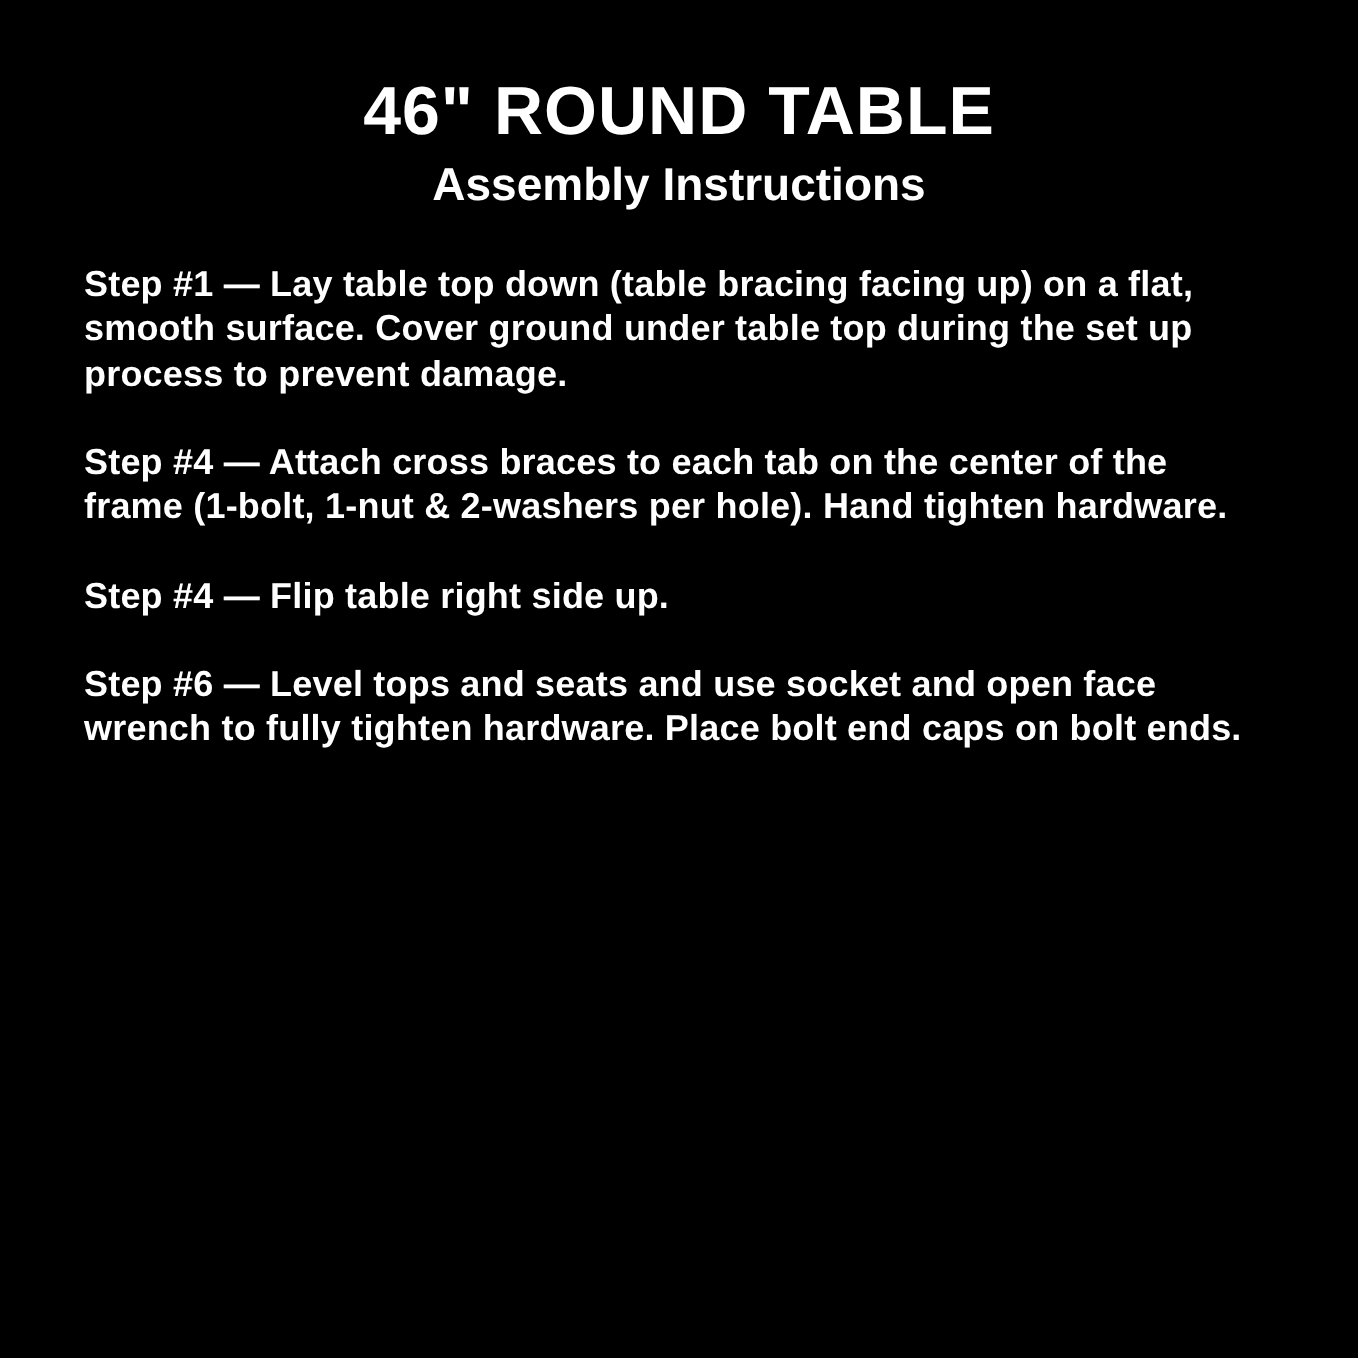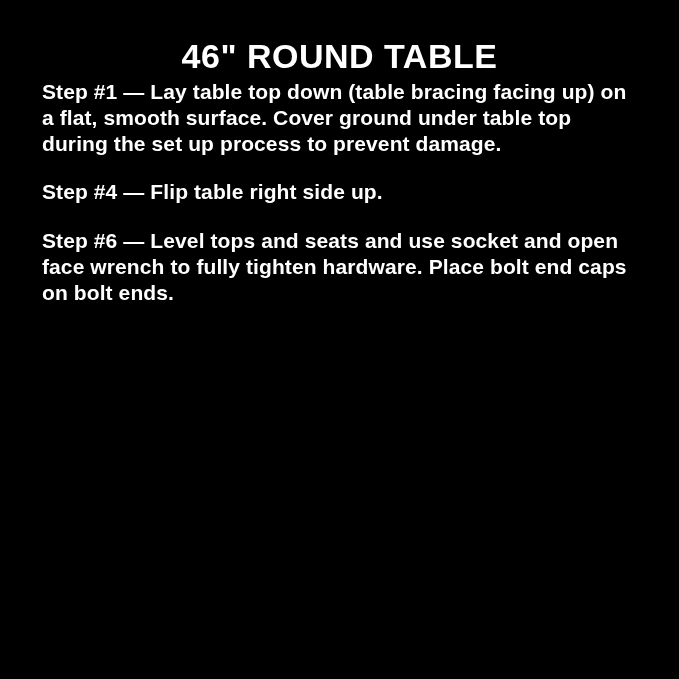--- a/index.html
+++ b/index.html
@@ -26,29 +26,31 @@
     margin: 8px 0 4px 0;
     letter-spacing: 0.5px;
   }
   .subtitle {
     text-align: center;
     font-size: 23px;
     line-height: 1.2;
     margin: 0 0 24px 0;
   }
   .step {
-    font-size: 21px;
+    font-size: 18px;
     line-height: 1.24;
     margin: 0 0 22px 0;
     text-align: left;
     letter-spacing: 0.1px;
   }
 </style>
 </head>
 <body>
 
 <div class="page">
   <h1 class="title">46" ROUND TABLE</h1>
+  <h2 class="subtitle">Assembly Instructions</h2>
 
   <p class="step">Step #1  —  Lay table top down (table bracing facing up) on a flat, smooth surface. Cover ground under table top during the set up process to prevent damage.</p>
+  <p class="step">Step #4  —  Attach cross braces to each tab on the center of the frame (1-bolt, 1-nut &amp; 2-washers per hole). Hand tighten hardware.</p>
   <p class="step">Step #4  —  Flip table right side up.</p>
   <p class="step">Step #6  —  Level tops and seats and use socket and open face wrench to fully tighten hardware. Place bolt end caps on bolt ends.</p>
 </div>
 
 </body></html>

